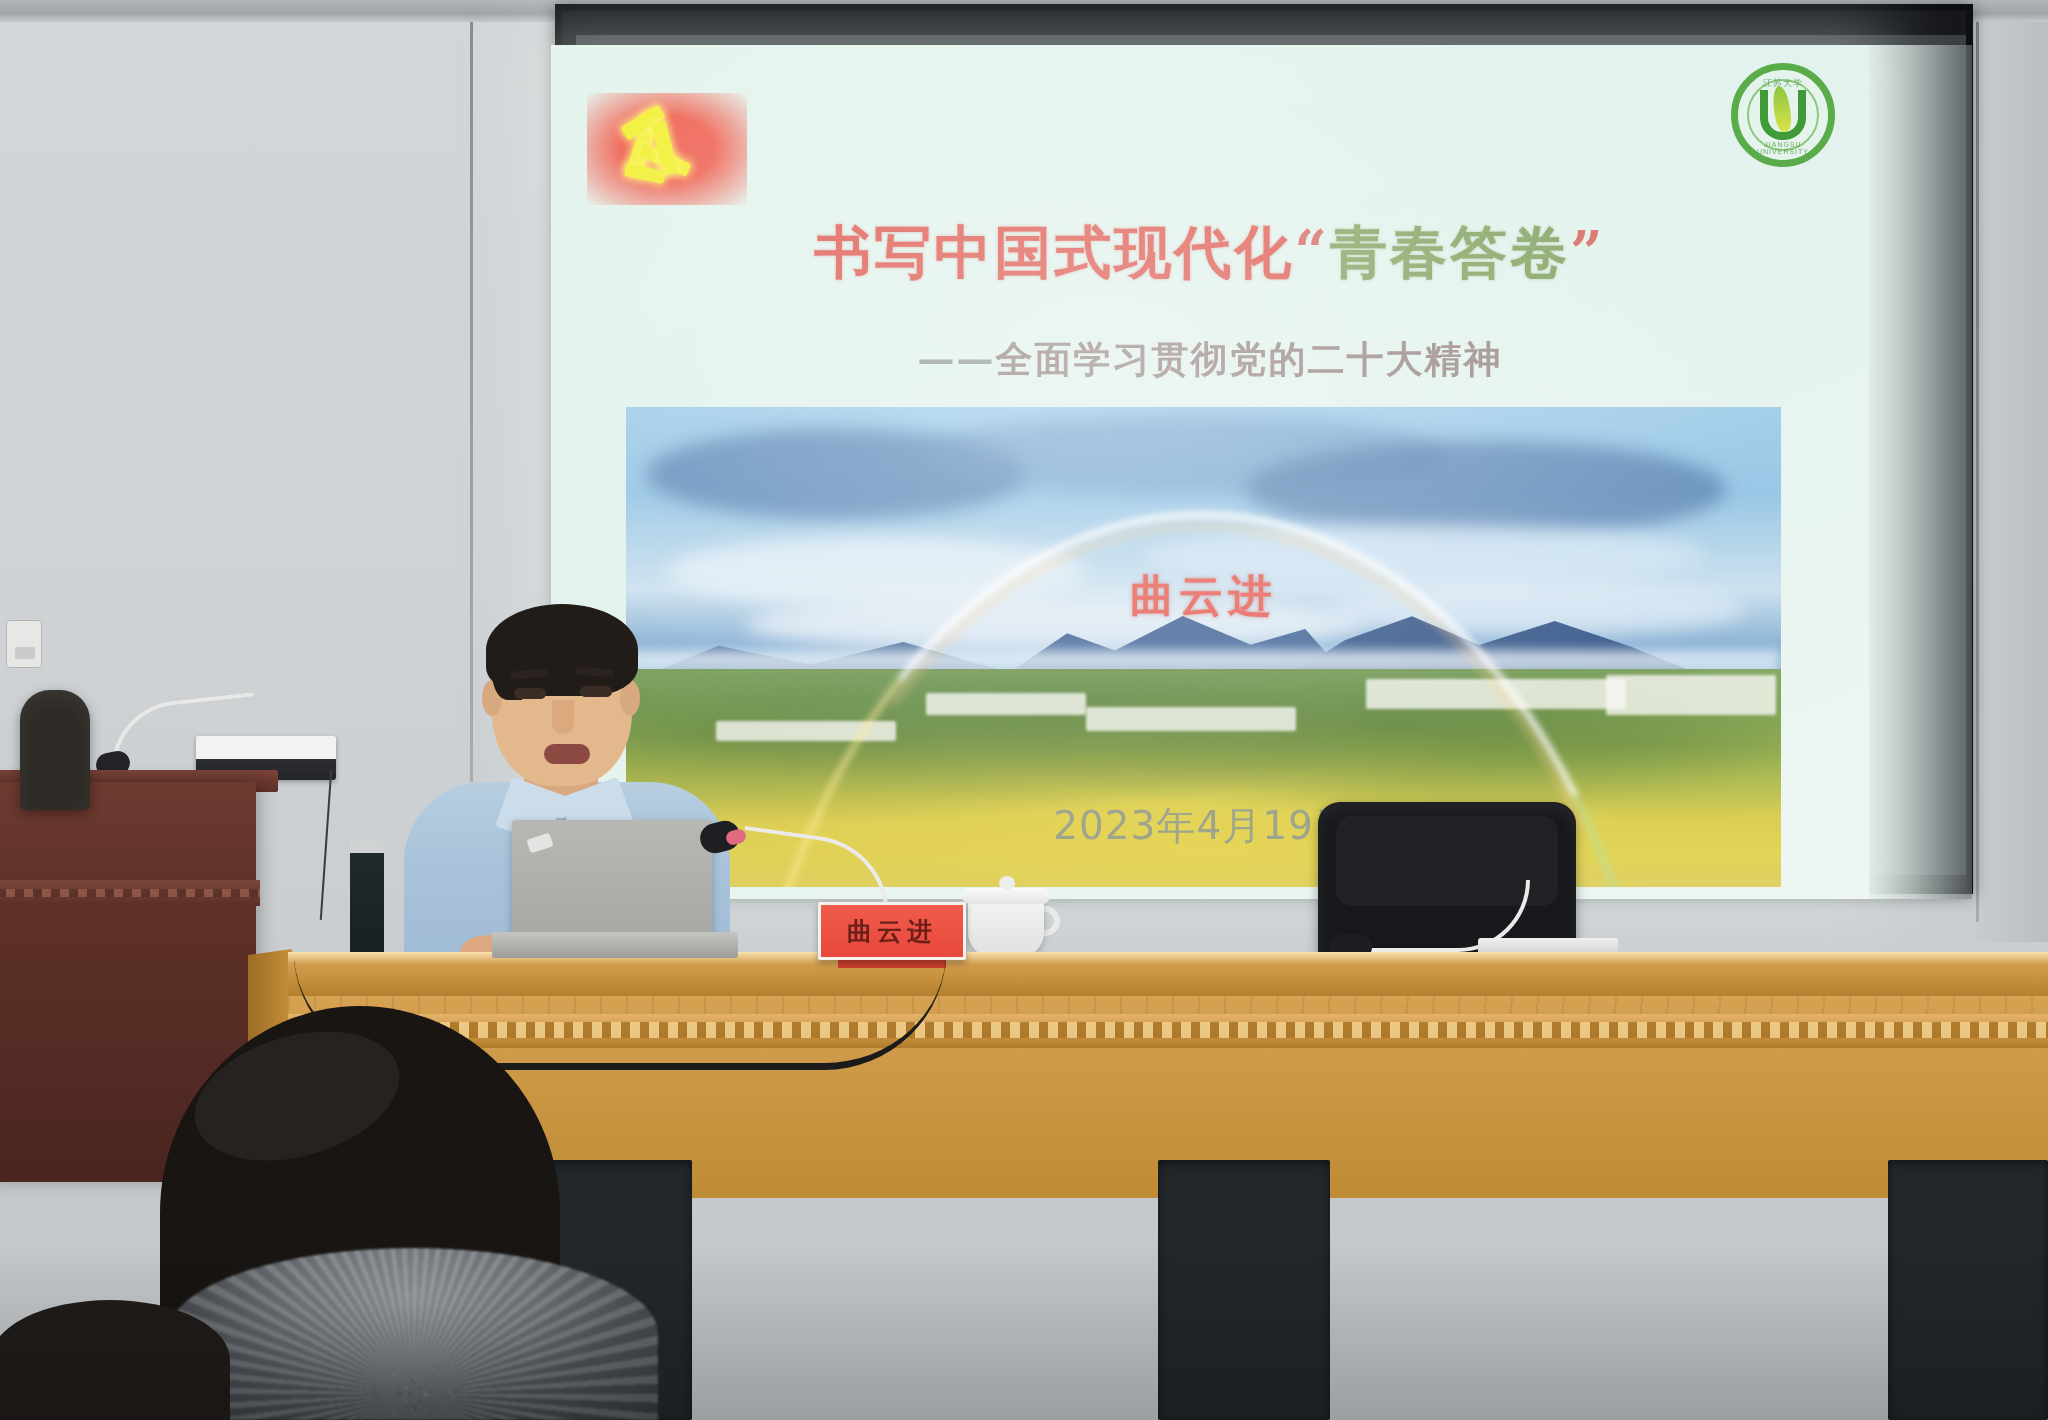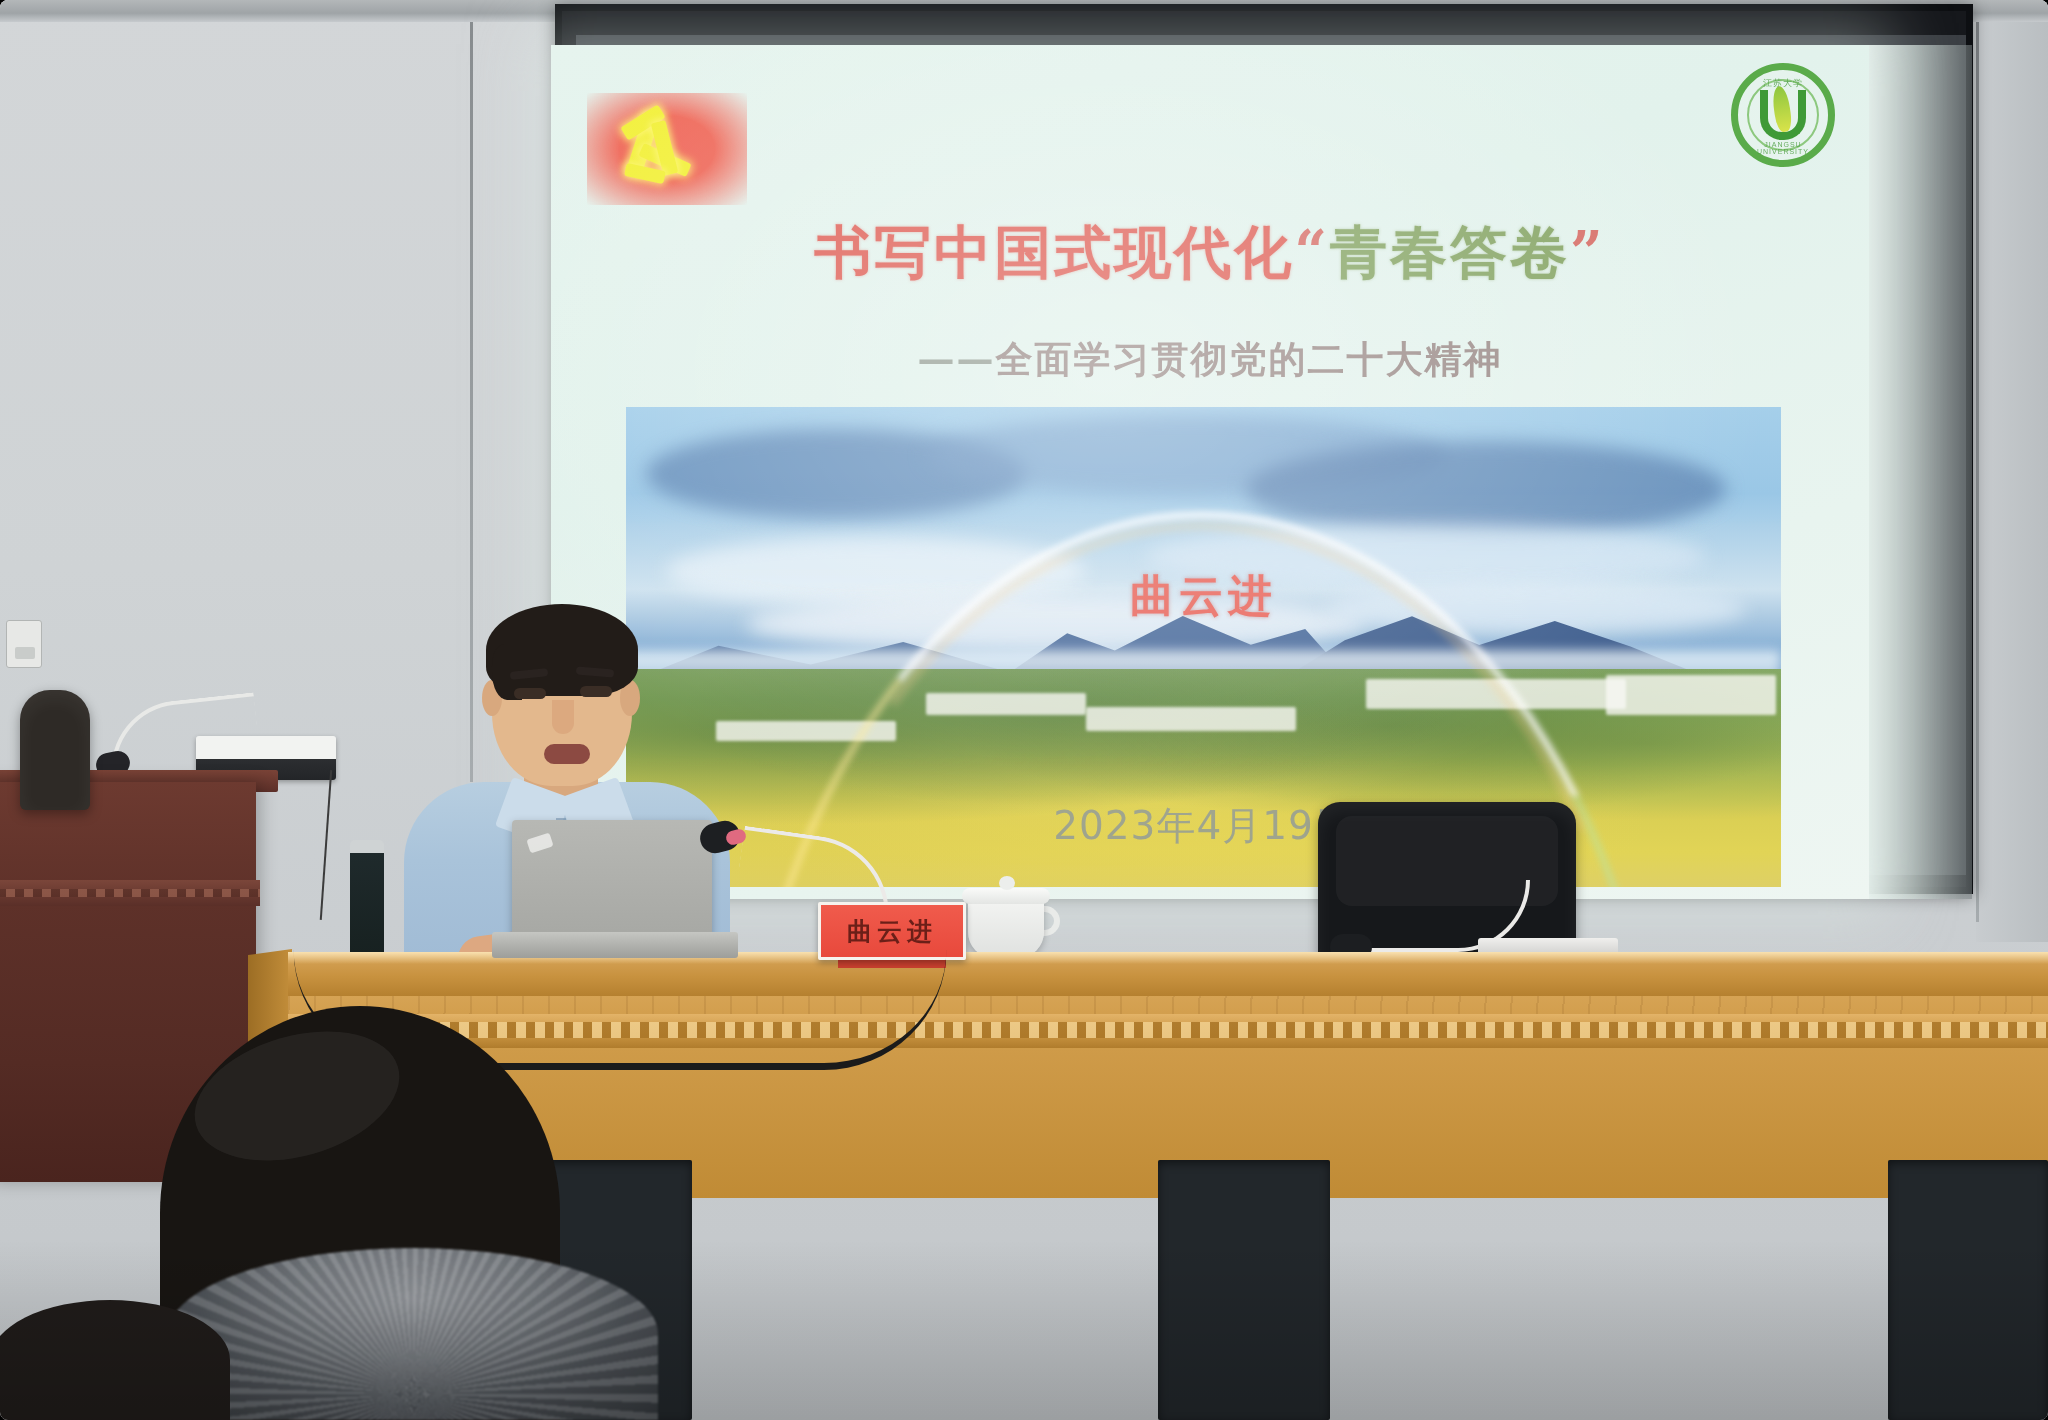--- a/index.html
+++ b/index.html
@@ -2,21 +2,20 @@
 <html><head>
 <meta charset="utf-8">
 <style>
   html,body{margin:0;padding:0;background:#000;}
   *{box-sizing:border-box;}
   body{font-family:"Liberation Sans","DejaVu Sans",sans-serif;}
 
   #scene{
     position:relative;width:2048px;height:1420px;overflow:hidden;
     background:#d8dadb;
-    border-radius:8px;
   }
 
   
   .wall{position:absolute;inset:0;
     background:linear-gradient(180deg,#d3d6d8 0%,#cfd3d5 40%,#c9cdd0 70%,#c2c6c9 100%);}
   .ceiling-strip{position:absolute;left:0;top:0;width:100%;height:22px;
     background:linear-gradient(180deg,#b3b7b9,#9fa4a7 60%,#c6cacd);}
   .wall-seam{position:absolute;top:22px;width:3px;height:760px;
     background:linear-gradient(180deg,#6f7477,#9aa0a3);opacity:.75;}
   .wall-seam.s1{left:470px;}

